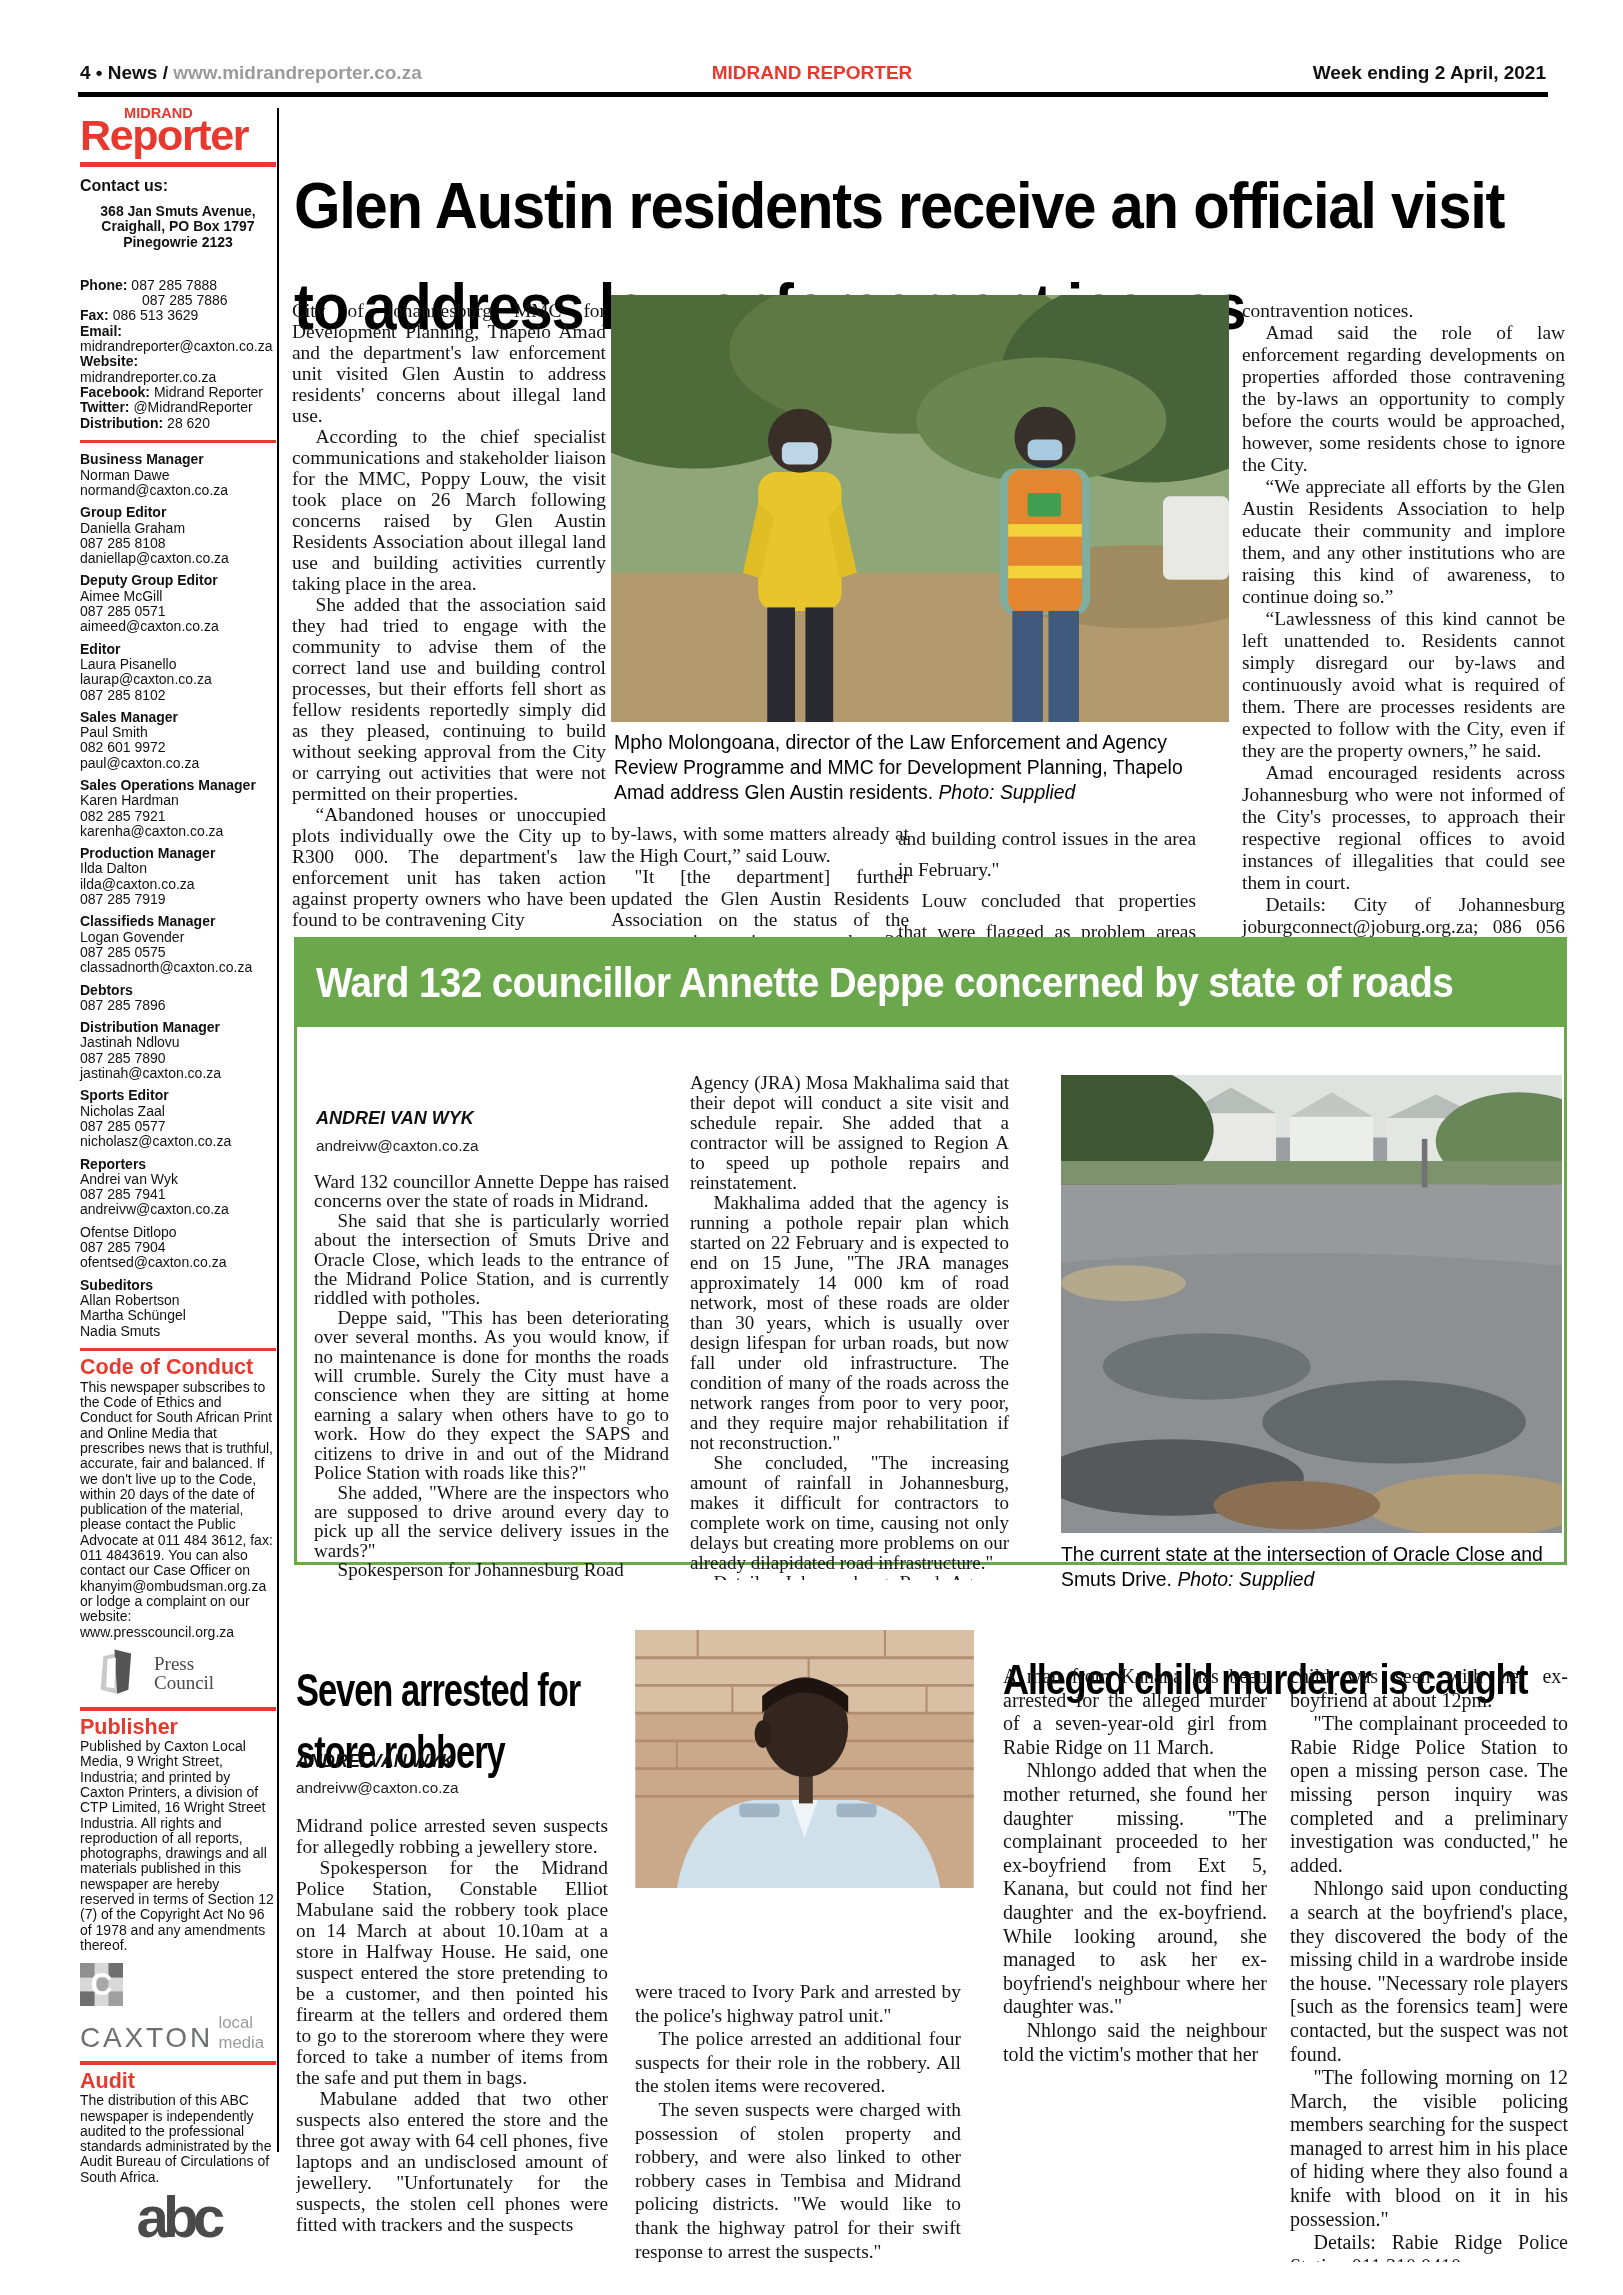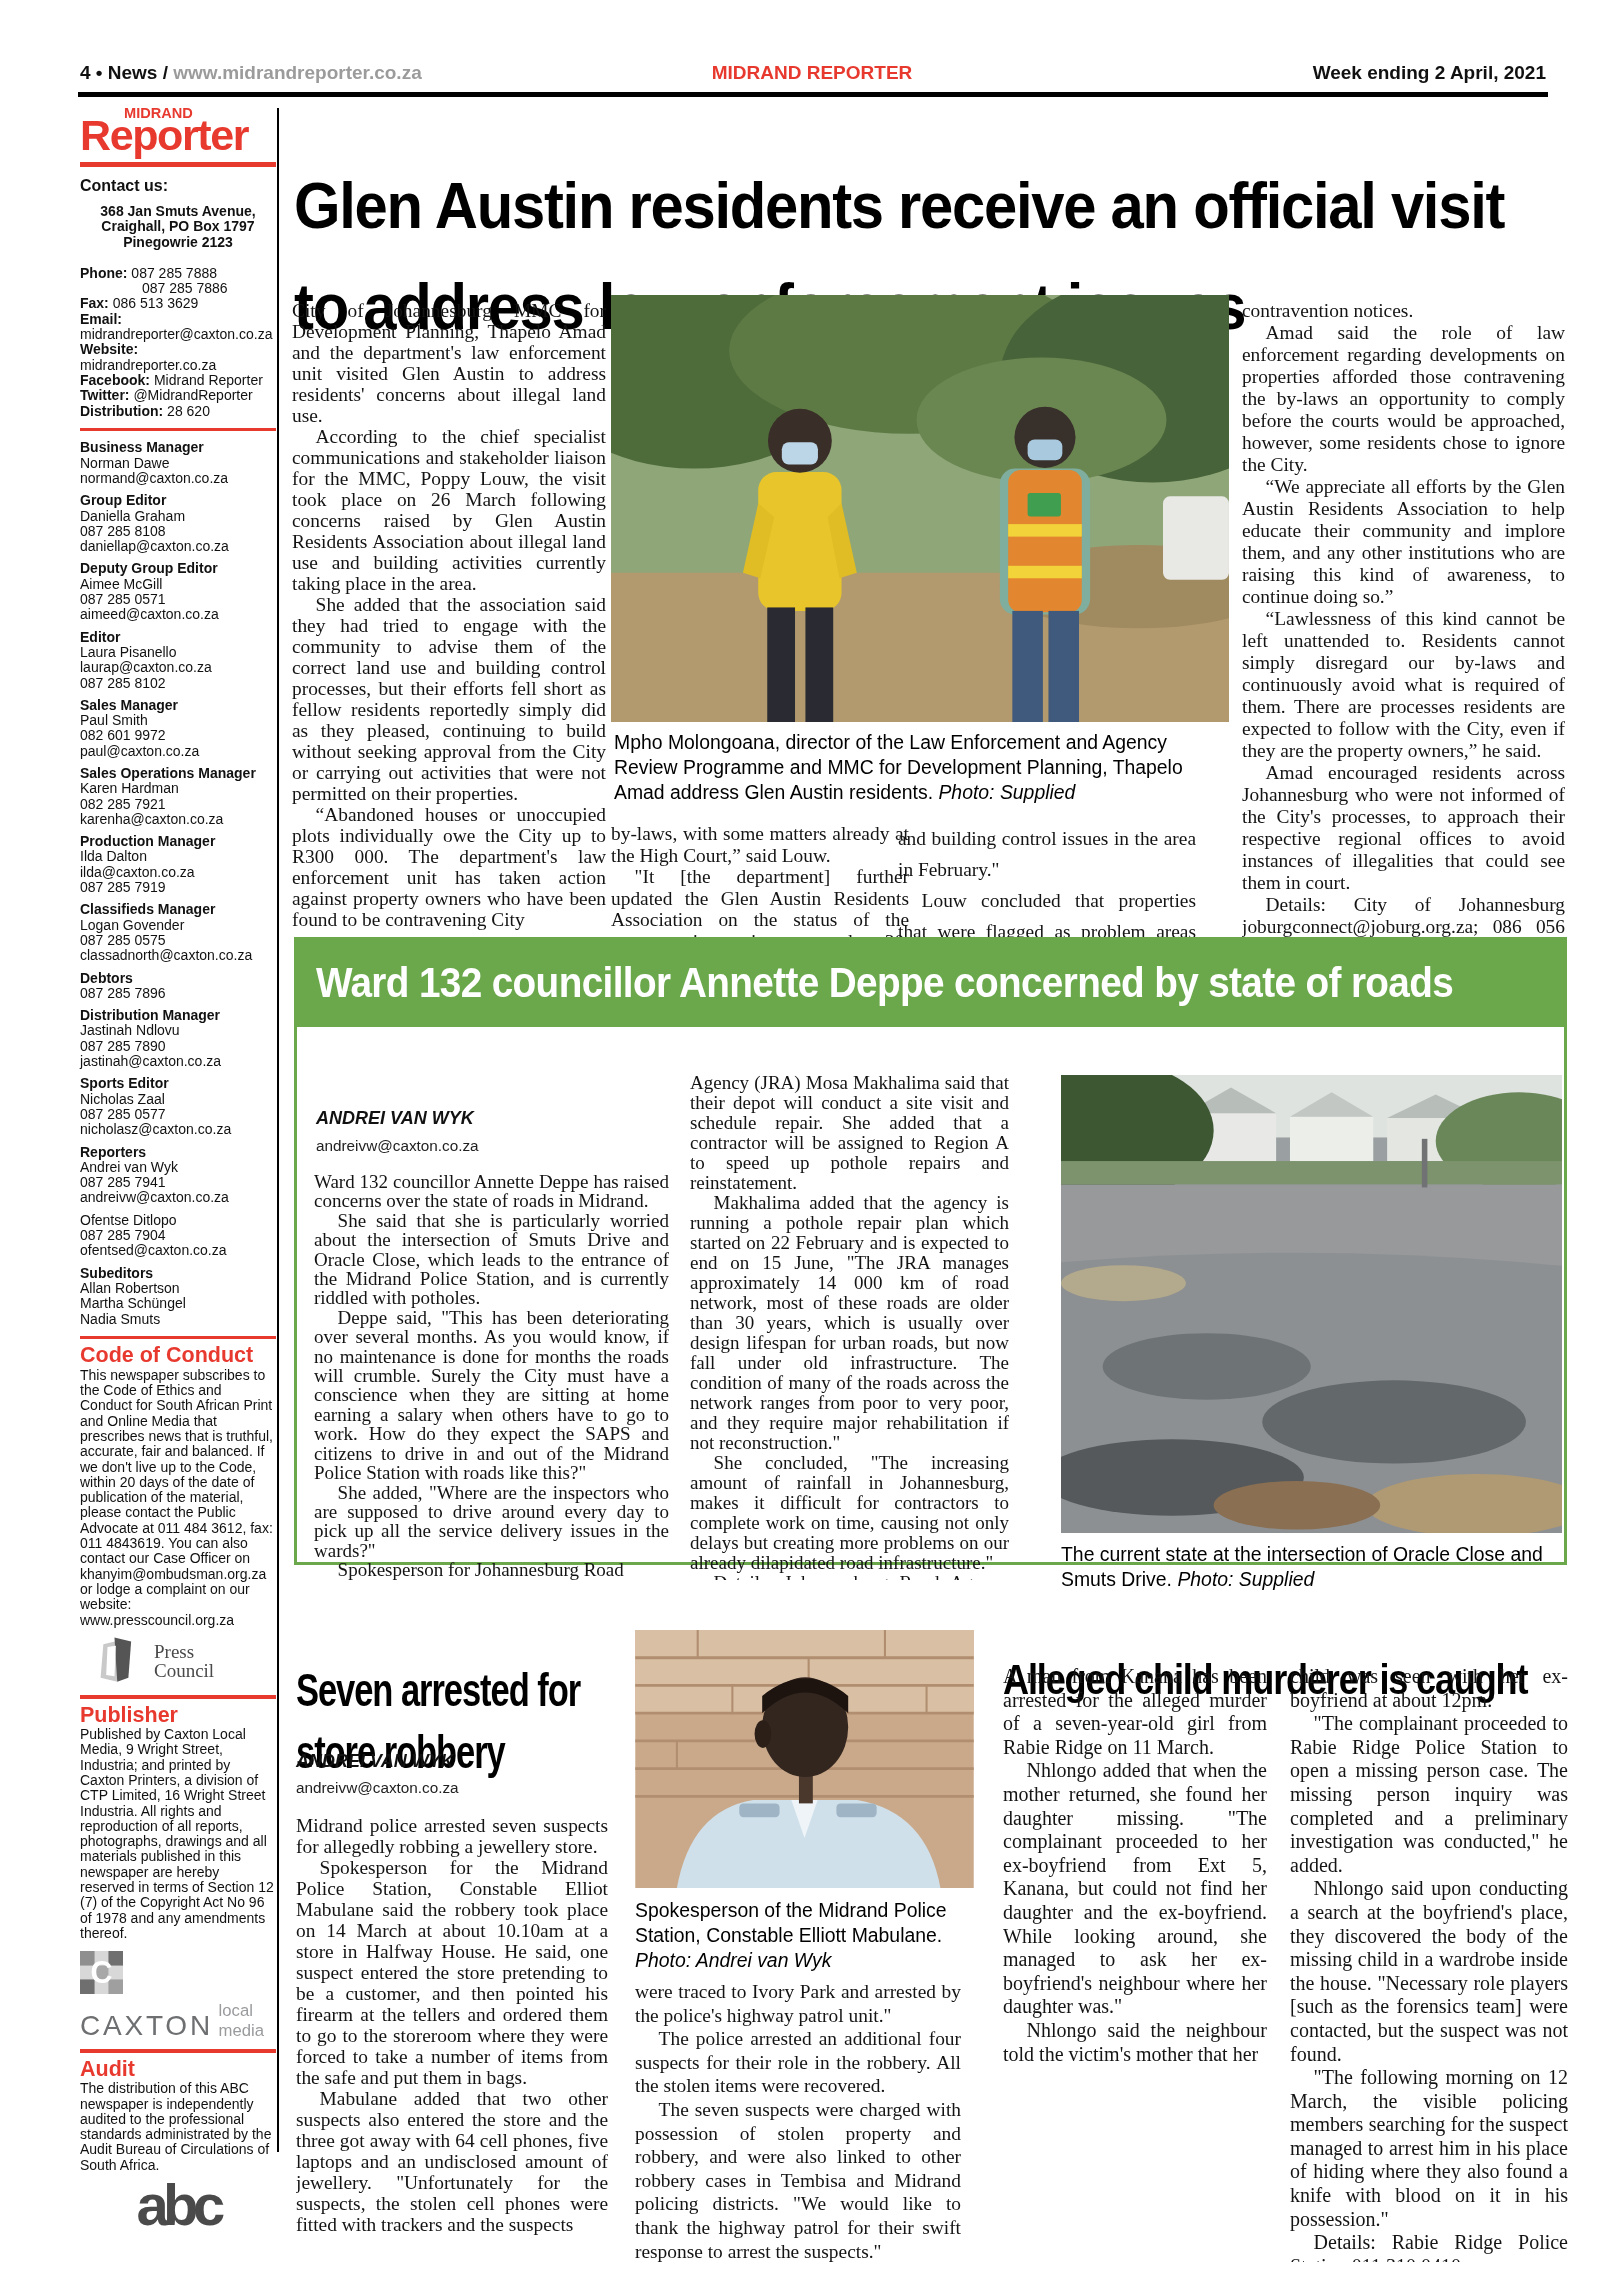--- a/index.html
+++ b/index.html
@@ -16,21 +16,21 @@
 
   
   .sidebar{position:absolute;left:80px;top:106px;width:196px;font-size:14px;line-height:15.3px;}
   .v-rule{position:absolute;left:277px;top:108px;width:2.1px;height:2044px;background:#000;}
   .mh-small{color:#e8392f;font-weight:bold;font-size:14.6px;margin-left:44px;line-height:14px;}
   .mh-large{color:#e8392f;font-weight:bold;font-size:43px;letter-spacing:-1.4px;line-height:39px;margin-top:-4.2px;}
   .mh-bar{height:4.9px;background:#e8392f;margin-top:7px;}
   .sb-h{font-weight:bold;font-size:16px;margin-top:11px;}
   .sb-address{margin-top:11px;font-weight:bold;text-align:center;}
   .sb-address p{margin:0;}
-  .sb-contacts{margin-top:16px;}
+  .sb-contacts{margin-top:28px;}
   .sb-contacts .b{font-weight:bold;}
   .sb-contacts .cont{padding-left:62px;}
   .sb-rule{height:3.5px;background:#e8392f;margin:9px 0;}
   .sb-staff .role{font-weight:bold;}
   .sb-staff .entry{margin-bottom:7px;}
   .sb-red-h{color:#e8392f;font-weight:bold;font-size:21.5px;margin:5.6px 0 4.2px 0;}
   .sb-body{font-size:14px;line-height:15.3px;}
   .pc{margin:8.3px 0 2.8px 19.4px;display:flex;align-items:center;}
   .pc-text{font-family:"Liberation Serif",serif;color:#4a4a4a;font-size:19px;line-height:19.4px;margin-left:5.6px;}
   .cax{margin:9.7px 0 2.8px 0;}
@@ -369,23 +369,20 @@
     </g>
     <path d="M60 372 Q80 260 170 245 L320 245 Q420 262 440 372 Z" fill="#cfe0ea"></path>
     <path d="M225 245 L244 300 L263 245 Z" fill="#eef4f8"></path>
     <rect x="150" y="250" width="58" height="20" rx="6" fill="#9fb4c4"></rect>
     <rect x="290" y="250" width="58" height="20" rx="6" fill="#9fb4c4"></rect>
     <rect x="236" y="180" width="20" height="70" fill="#4a382c"></rect>
     <ellipse cx="245" cy="140" rx="62" ry="72" fill="#33261f"></ellipse>
     <path d="M183 120 Q245 60 307 120 L307 95 Q245 45 183 95 Z" fill="#1d140f"></path>
     <ellipse cx="184" cy="150" rx="12" ry="20" fill="#2b1f18"></ellipse>
   </svg>
-  <div class="caption" style="left:635px;top:1898px;width:332px;">
-    <span>Spokesperson of the Midrand Police Station, Constable Elliott Mabulane. </span><span class="credit">Photo: Andrei van Wyk</span>
-  </div>
   <div class="col rob-c2">
       <p>were traced to Ivory Park and arrested by the police's highway patrol unit."</p>
       <p>The police arrested an additional four suspects for their role in the robbery. All the stolen items were recovered.</p>
       <p>The seven suspects were charged with possession of stolen property and robbery, and were also linked to other robbery cases in Tembisa and Midrand policing districts. "We would like to thank the highway patrol for their swift response to arrest the suspects."</p>
     </div>
 
   <h2 class="sec-headline murder-headline">Alleged child murderer is caught</h2>
   <div class="col mur-c1">
       <p>A man from Kanana has been arrested for the alleged murder of a seven-year-old girl from Rabie Ridge on 11 March.</p>
       <p>Nhlongo added that when the mother returned, she found her daughter missing. "The complainant proceeded to her ex-boyfriend from Ext 5, Kanana, but could not find her daughter and the ex-boyfriend. While looking around, she managed to ask her ex-boyfriend's neighbour where her daughter was."</p>

